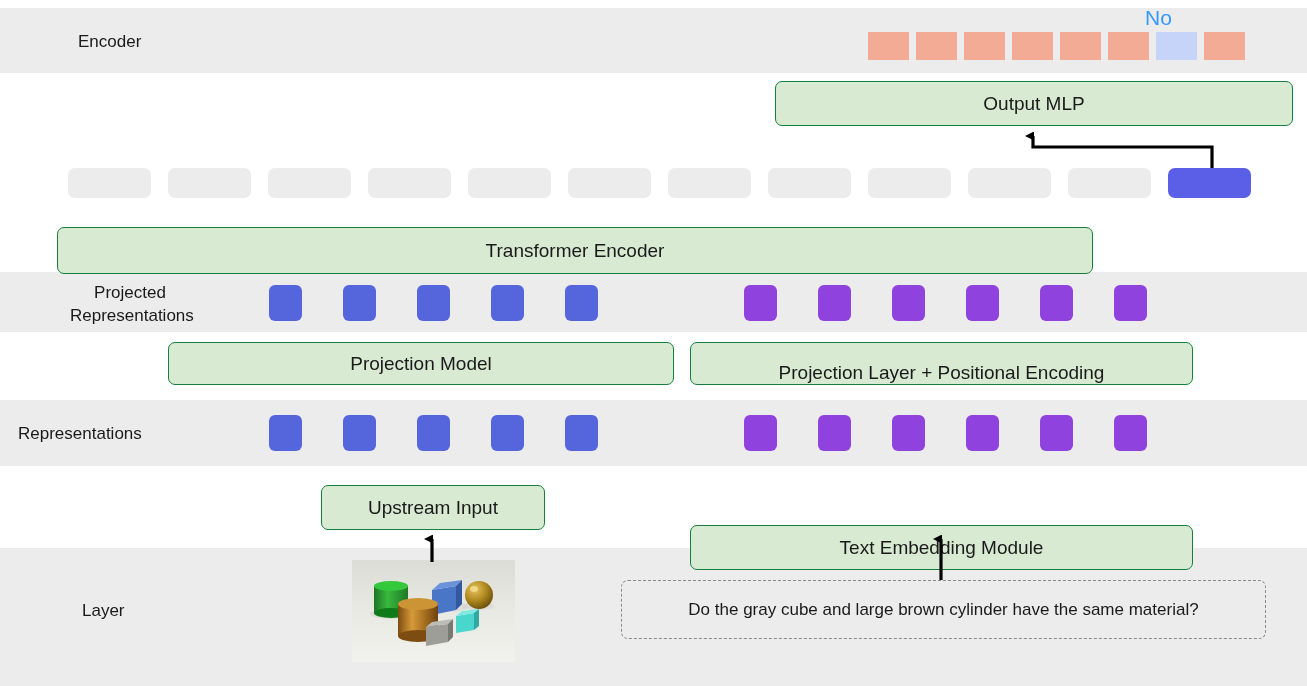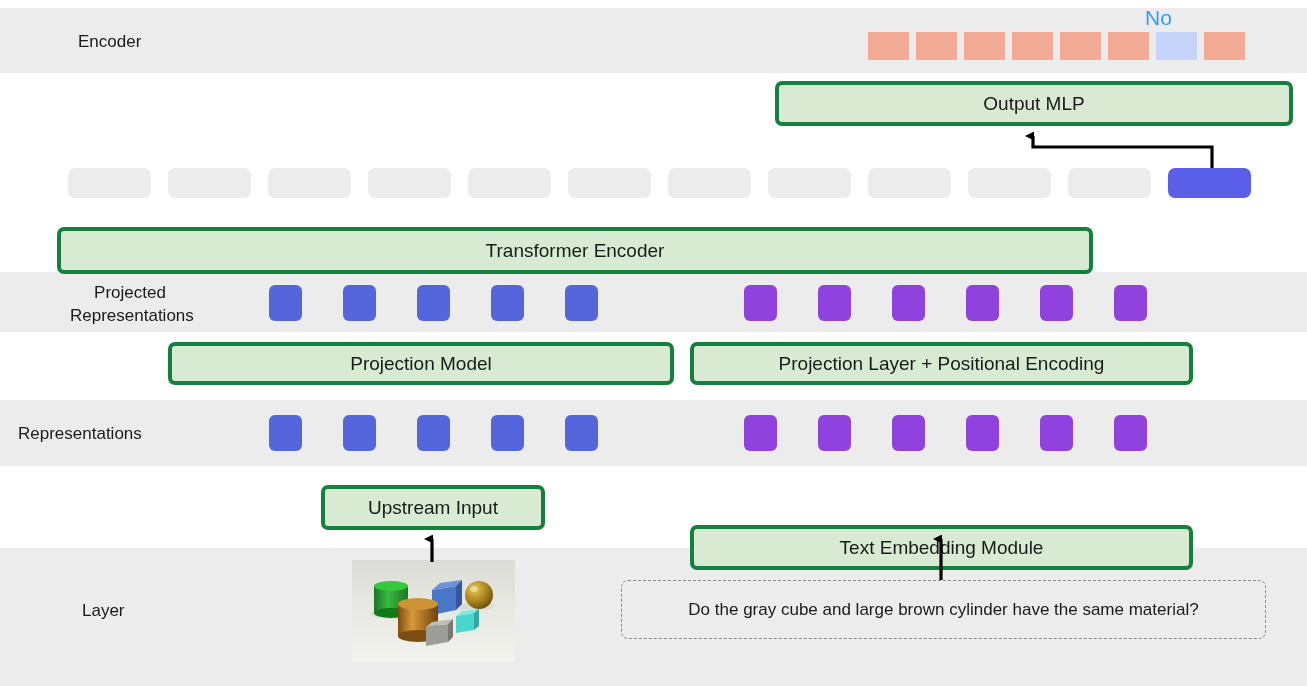--- a/index.html
+++ b/index.html
@@ -1,20 +1,20 @@
 <!DOCTYPE html>
 <html><head>
 <meta charset="utf-8">
 <style>
   html,body{margin:0;padding:0;background:#ffffff;}
   body{width:1307px;height:686px;position:relative;overflow:hidden;
        font-family:"Liberation Sans","DejaVu Sans",sans-serif;color:#1a1a1a;}
   .band{position:absolute;left:0;width:1307px;background:#ececec;}
   .band-label{position:absolute;font-size:17px;color:#1a1a1a;text-align:center;line-height:1.35;}
-  .greenbox{position:absolute;background:#d9ead3;border:4px solid #15803d;border-radius:7px;
+  .greenbox{position:absolute;background:#d9ead3;border:1px solid #15803d;border-radius:7px;
             display:flex;align-items:center;justify-content:center;font-size:19px;color:#1a1a1a;
             box-sizing:border-box;}
   .token{position:absolute;background:#ececec;border-radius:7px;}
   .token.cls{background:#5b5fe8;}
   .rep{position:absolute;border-radius:6px;}
   .rep.img{background:#5566dd;}
   .rep.txt{background:#8f42dd;}
   .outsq{position:absolute;}
   .nolabel{position:absolute;font-size:21px;color:#3399ff;}
   .qbox{position:absolute;background:#ececec;border:1px dashed #8a8a8a;border-radius:7px;
@@ -83,21 +83,21 @@
     <div class="rep txt" style="left: 818px; top: 285px; width: 33px; height: 36px; background: rgb(143, 66, 221);"></div>
     <div class="rep txt" style="left: 892px; top: 285px; width: 33px; height: 36px; background: rgb(143, 66, 221);"></div>
     <div class="rep txt" style="left: 966px; top: 285px; width: 33px; height: 36px; background: rgb(143, 66, 221);"></div>
     <div class="rep txt" style="left: 1040px; top: 285px; width: 33px; height: 36px; background: rgb(143, 66, 221);"></div>
     <div class="rep txt" style="left: 1114px; top: 285px; width: 33px; height: 36px; background: rgb(143, 66, 221);"></div>
   </div>
 
 <div class="greenbox" style="left:168px;top:342px;width:506px;height:43px;">
   <span>Projection Model</span>
 </div>
-<div class="greenbox" style="left:690px;top:342px;width:503px;height:43px;">
+<div class="greenbox" style="left:690px;top:342px;width:503px;height:43px;align-items:flex-end;">
   <span>Projection Layer + Positional Encoding</span>
 </div>
 
 <div id="reps">
     <div class="rep img" style="left: 269px; top: 415px; width: 33px; height: 36px; background: rgb(85, 102, 221);"></div>
     <div class="rep img" style="left: 343px; top: 415px; width: 33px; height: 36px; background: rgb(85, 102, 221);"></div>
     <div class="rep img" style="left: 417px; top: 415px; width: 33px; height: 36px; background: rgb(85, 102, 221);"></div>
     <div class="rep img" style="left: 491px; top: 415px; width: 33px; height: 36px; background: rgb(85, 102, 221);"></div>
     <div class="rep img" style="left: 565px; top: 415px; width: 33px; height: 36px; background: rgb(85, 102, 221);"></div>
     <div class="rep txt" style="left: 744px; top: 415px; width: 33px; height: 36px; background: rgb(143, 66, 221);"></div>

